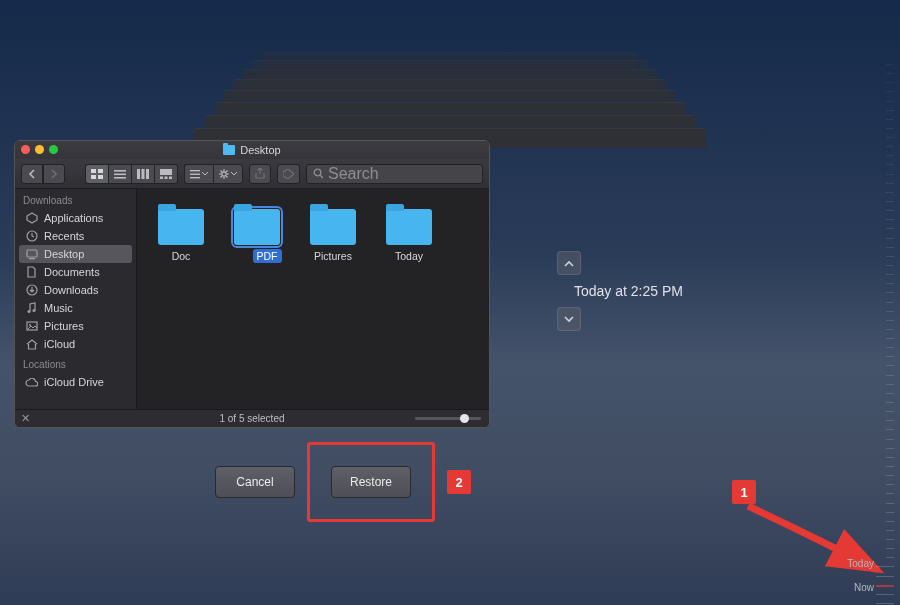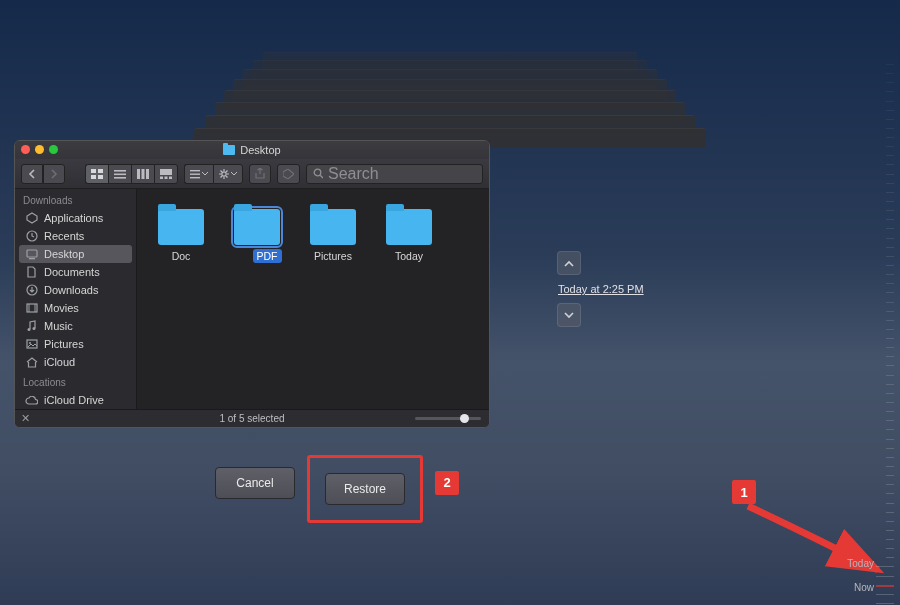--- a/index.html
+++ b/index.html
@@ -83,26 +83,26 @@
   .folder-item .lbl{ font-size:10.5px; color:#d7d7d7; padding:1px 4px; border-radius:3px;}
   .folder-item.selected .folder-icon{ outline:2px solid #4c86d8; outline-offset:1px; border-radius:3px;}
   .folder-item.selected .lbl{ background:#2f6fd4; color:#fff;margin-left:20px;}
   .statusbar{ height:18px; background:#2d2d31; border-top:1px solid #1a1a1c; display:flex; align-items:center; justify-content:center; color:#bdbdc2; font-size:10px; position:relative;}
   .close-x{ position:absolute; left:6px; color:#9a9a9e; font-size:11px;}
   .slider{ position:absolute; right:8px; width:66px; height:3px; background:#55555a; border-radius:2px;}
   .slider::after{content:"";position:absolute; right:12px; top:-3px; width:9px;height:9px; background:#e6e6ea; border-radius:50%;}
   
   .action-row{ position:absolute; left:215px; top:442px; display:flex; gap:12px; align-items:center;}
   .mac-btn{ width:80px; height:32px; background:linear-gradient(#5f5f67,#4e4e56); border:1px solid #2a2a2e; border-radius:4px; color:#eaeaea; font-size:12px; display:flex; align-items:center; justify-content:center;}
-  .restore-wrap{ border:3px solid #e53935; padding:15px; border-radius:3px;margin-top:13px;}
+  .restore-wrap{ border:3px solid #e53935; padding:21px; border-radius:3px;}
   .callout{ width:24px; height:24px; background:#e53935; color:#fff; display:flex; align-items:center; justify-content:center; font-size:13px; font-weight:600; border-radius:2px;}
   
   .timeline-nav{ position:absolute; left:557px; top:251px; display:flex; flex-direction:column; gap:8px; align-items:flex-start;}
   .sq-btn{ width:24px; height:24px; background:rgba(90,94,108,.55); border:1px solid rgba(255,255,255,.1); border-radius:4px; display:flex; align-items:center; justify-content:center; color:#d7d7dc;}
-  .ts-label{ font-size:11px; color:#e0e0e5; margin:0 0 0 1px;text-decoration:underline;}
+  .ts-label{ font-size:14px; color:#e0e0e5; margin:0 0 0 17px;}
   
   .ruler{ position:absolute; right:6px; top:62px; bottom:0; width:22px; }
   .ruler .tick{ position:absolute; right:0; height:1px; background:rgba(255,255,255,.28); }
   .ruler-label{ position:absolute; right:20px; font-size:10px; color:#b7b7be;}
   
   .arrow-svg{position:absolute; left:730px; top:490px; width:170px; height:100px; pointer-events:none;}
   .callout-1{ position:absolute; left:732px; top:480px;}
   
   svg{display:block;}
 </style>
@@ -265,30 +265,20 @@
             <span>Documents</span>
           </div>
           <div class="side-item">
             <span class="ico">
               <svg width="12" height="12">
                 <circle cx="6" cy="6" r="5" stroke="#9da0a5" fill="none" stroke-width="1.2"></circle>
                 <path d="M6 3v4M4 6l2 2 2-2" stroke="#9da0a5" fill="none" stroke-width="1.2"></path>
               </svg>
             </span>
             <span>Downloads</span>
-          </div>
-          <div class="side-item">
-            <span class="ico">
-              <svg width="12" height="10">
-                <rect x="1" y="1" width="10" height="8" stroke="#9da0a5" fill="none" stroke-width="1.2"></rect>
-                <line x1="3" y1="1" x2="3" y2="9" stroke="#9da0a5"></line>
-                <line x1="9" y1="1" x2="9" y2="9" stroke="#9da0a5"></line>
-              </svg>
-            </span>
-            <span>Movies</span>
           </div>
           <div class="side-item">
             <span class="ico">
               <svg width="11" height="12">
                 <path d="M4 9V2l5-1v7" stroke="#9da0a5" fill="none" stroke-width="1.2"></path>
                 <circle cx="3" cy="9.5" r="1.5" fill="#9da0a5"></circle>
                 <circle cx="8" cy="8.5" r="1.5" fill="#9da0a5"></circle>
               </svg>
             </span>
             <span>Music</span>

